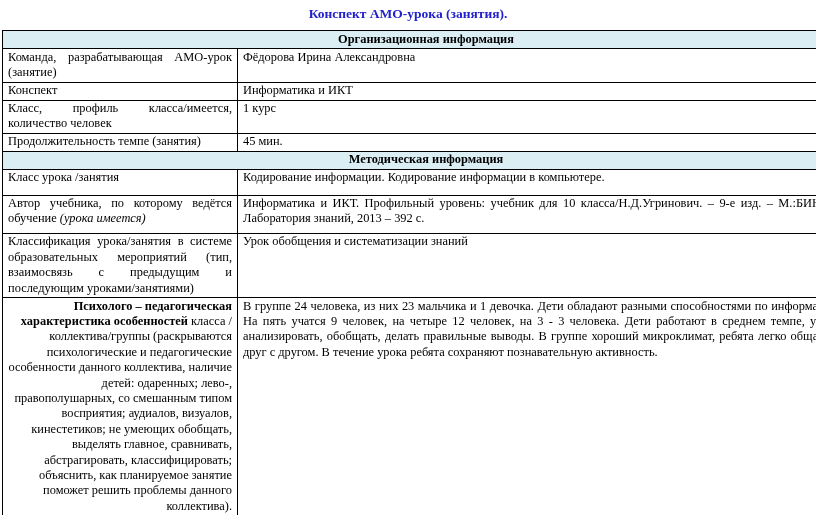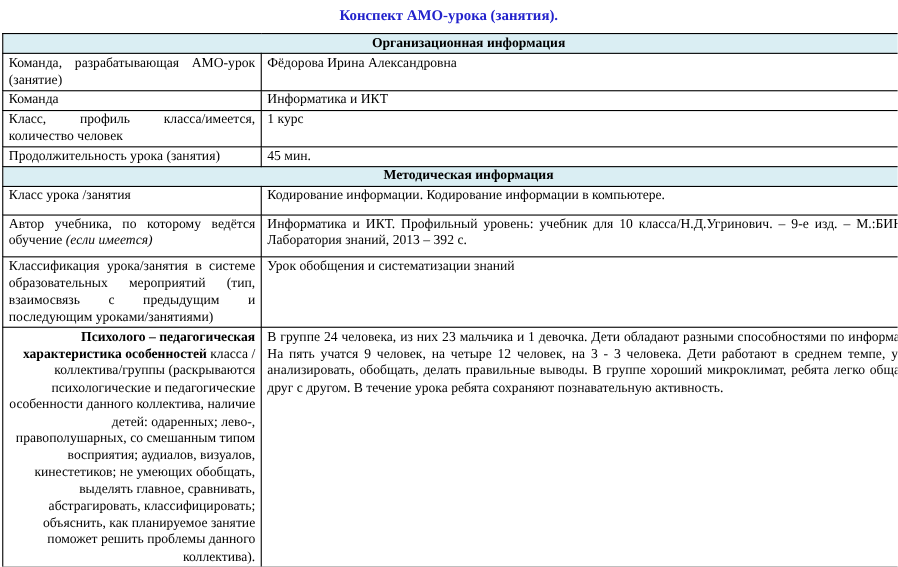--- a/index.html
+++ b/index.html
@@ -65,45 +65,45 @@
         <tr>
       <td colspan="2" class="section-header">Организационная информация</td>
     </tr>
 
     <tr>
       <td class="cell-label">Команда, разрабатывающая АМО-урок (занятие)</td>
       <td class="cell-value">Фёдорова Ирина Александровна</td>
     </tr>
 
     <tr>
-      <td class="cell-label">Команда</td>
+      <td class="cell-label">Конспект</td>
       <td class="cell-value">Информатика и ИКТ</td>
     </tr>
 
     <tr>
       <td class="cell-label">Класс, профиль класса/имеется, количество человек</td>
       <td class="cell-value">1 курс</td>
     </tr>
 
     <tr>
-      <td class="cell-label">Продолжительность урока (занятия)</td>
+      <td class="cell-label">Продолжительность темпе (занятия)</td>
       <td class="cell-value">45 мин.</td>
     </tr>
 
     <tr>
       <td colspan="2" class="section-header">Методическая информация</td>
     </tr>
 
     <tr class="row-topic">
       <td class="cell-label">Класс урока /занятия</td>
       <td class="cell-value">Кодирование информации. Кодирование информации в компьютере.</td>
     </tr>
 
     <tr class="row-textbook">
-      <td class="cell-label"><span>Автор учебника, по которому ведётся обучение </span><span class="italic">(если имеется)</span></td>
+      <td class="cell-label"><span>Автор учебника, по которому ведётся обучение </span><span class="italic">(урока имеется)</span></td>
       <td class="cell-value">Информатика и ИКТ. Профильный уровень: учебник для 10 класса/Н.Д.Угринович. – 9-е изд. – М.:БИНОМ. Лаборатория знаний, 2013 – 392 с.</td>
     </tr>
 
     <tr>
       <td class="cell-label">Классификация урока/занятия в системе образовательных мероприятий (тип, взаимосвязь с предыдущим и последующим уроками/занятиями)</td>
       <td class="cell-value">Урок обобщения и систематизации знаний</td>
     </tr>
 
     <tr>
       <td class="cell-label left"><span class="bold">Психолого – педагогическая характеристика особенностей </span><span>класса /коллектива/группы (раскрываются психологические и педагогические особенности данного коллектива,  наличие детей: одаренных; лево-, правополушарных, со смешанным типом восприятия; аудиалов, визуалов, кинестетиков; не умеющих обобщать, выделять главное, сравнивать, абстрагировать, классифицировать;  объяснить, как планируемое занятие поможет решить проблемы данного коллектива).</span></td>

